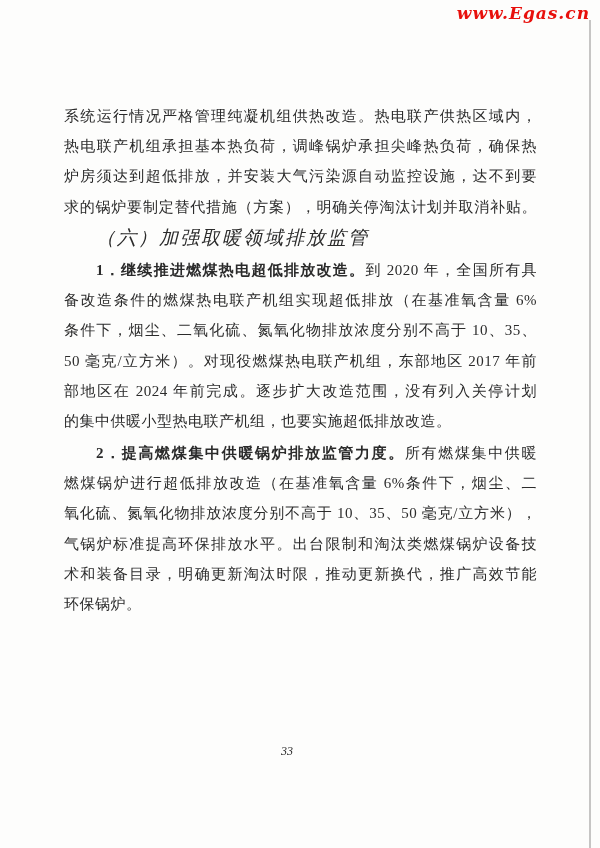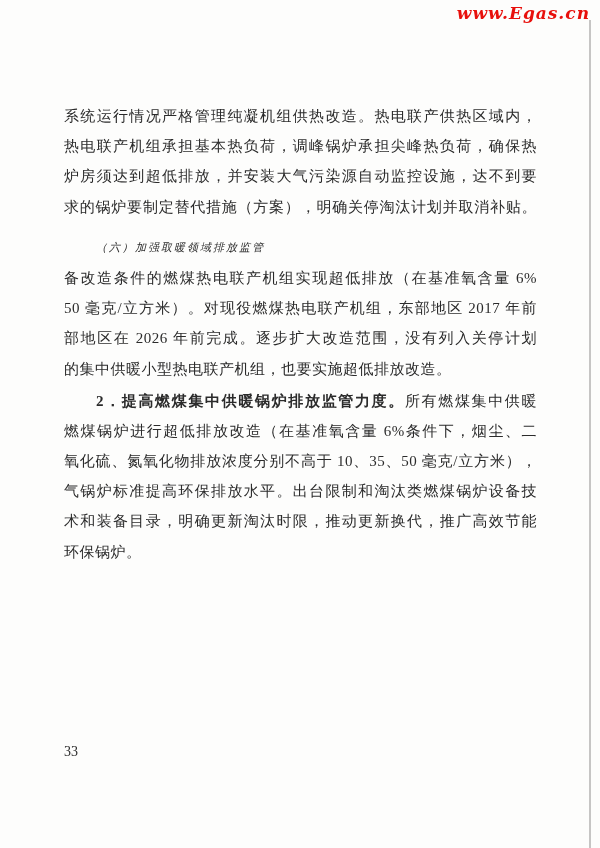--- a/index.html
+++ b/index.html
@@ -49,50 +49,54 @@
   }
   .line.justify {
     white-space: normal;
     text-align: justify;
     text-align-last: justify;
     -moz-text-align-last: justify;
   }
   .line.indent { text-indent: 32px; }
   .line.heading {
     font-style: italic;
-    font-size: 11px;
+    font-size: 19px;
     letter-spacing: 2px;
-    margin-top: 10px;
+    margin-top: 1px;
     margin-bottom: 1px;
   }
   .line.para-start { margin-top: 2px; }
   .bold { font-weight: 700; }
   .page-number {
     position: absolute;
     top: 744px;
     left: 64px;
     width: 446px;
-    font-size: 14px;
+    text-align: center;
+    font-size: 12px;
+    font-style: italic;
   }
 </style>
 </head>
 <body>
 
 <div class="page" style="background: rgb(253, 253, 252);">
   <div class="watermark" style="color: rgb(232, 16, 12);">www.Egas.cn</div>
   <div class="edge-line" style="background: rgb(198, 197, 196);"></div>
   <div class="text-block" id="text-block" style="color: rgb(43, 43, 43);">
       <div class="line body justify"><span>系统运行情况严格管理纯凝机组供热改造。热电联产供热区域内，</span></div>
       <div class="line body justify"><span>热电联产机组承担基本热负荷，调峰锅炉承担尖峰热负荷，确保热</span></div>
       <div class="line body justify"><span>炉房须达到超低排放，并安装大气污染源自动监控设施，达不到要</span></div>
       <div class="line body justify"><span>求的锅炉要制定替代措施（方案），明确关停淘汰计划并取消补贴。</span></div>
       <div class="line heading indent"><span>（六）加强取暖领域排放监管</span></div>
+      <div class="line body justify indent para-start"><span class="bold">1．继续推进燃煤热电超低排放改造。</span><span>到 2020 年，全国所有具</span></div>
       <div class="line body justify"><span>备改造条件的燃煤热电联产机组实现超低排放（在基准氧含量 6%</span></div>
+      <div class="line body justify"><span>条件下，烟尘、二氧化硫、氮氧化物排放浓度分别不高于 10、35、</span></div>
       <div class="line body justify"><span>50 毫克/立方米）。对现役燃煤热电联产机组，东部地区 2017 年前</span></div>
-      <div class="line body justify"><span>部地区在 2026 年前完成。逐步扩大改造范围，没有列入关停计划</span></div>
+      <div class="line body justify"><span>部地区在 2024 年前完成。逐步扩大改造范围，没有列入关停计划</span></div>
       <div class="line body"><span>的集中供暖小型热电联产机组，也要实施超低排放改造。</span></div>
       <div class="line body justify indent para-start"><span class="bold">2．提高燃煤集中供暖锅炉排放监管力度。</span><span>所有燃煤集中供暖</span></div>
       <div class="line body justify"><span>燃煤锅炉进行超低排放改造（在基准氧含量 6%条件下，烟尘、二</span></div>
       <div class="line body justify"><span>氧化硫、氮氧化物排放浓度分别不高于 10、35、50 毫克/立方米），</span></div>
       <div class="line body justify"><span>气锅炉标准提高环保排放水平。出台限制和淘汰类燃煤锅炉设备技</span></div>
       <div class="line body justify"><span>术和装备目录，明确更新淘汰时限，推动更新换代，推广高效节能</span></div>
       <div class="line body"><span>环保锅炉。</span></div>
     </div>
   <div class="page-number" style="color: rgb(43, 43, 43);">33</div>
 </div>

